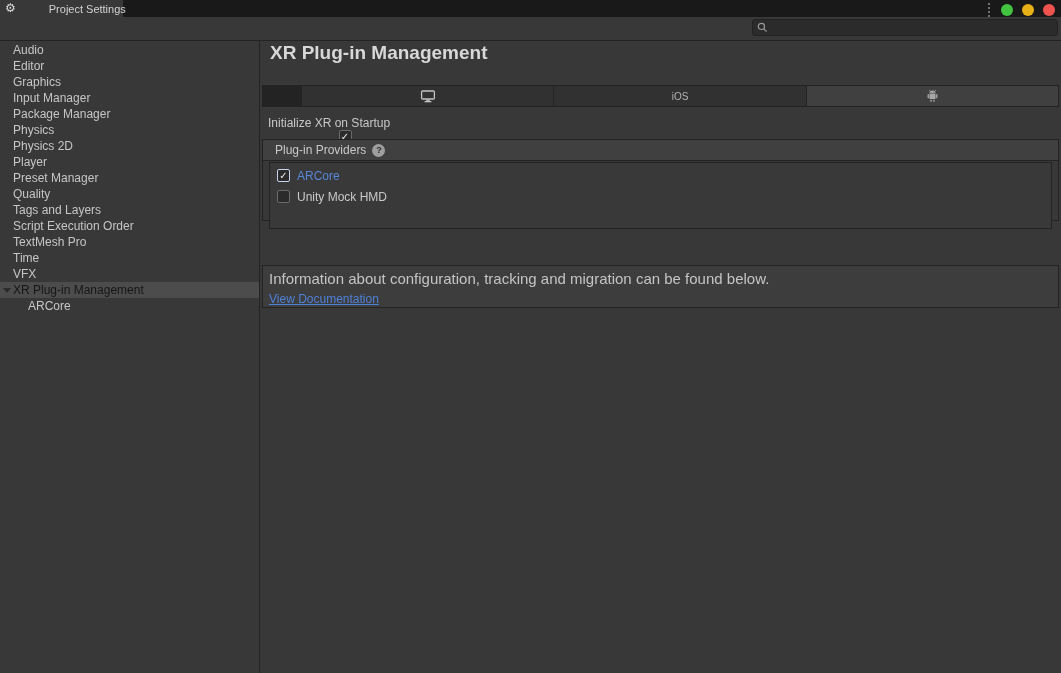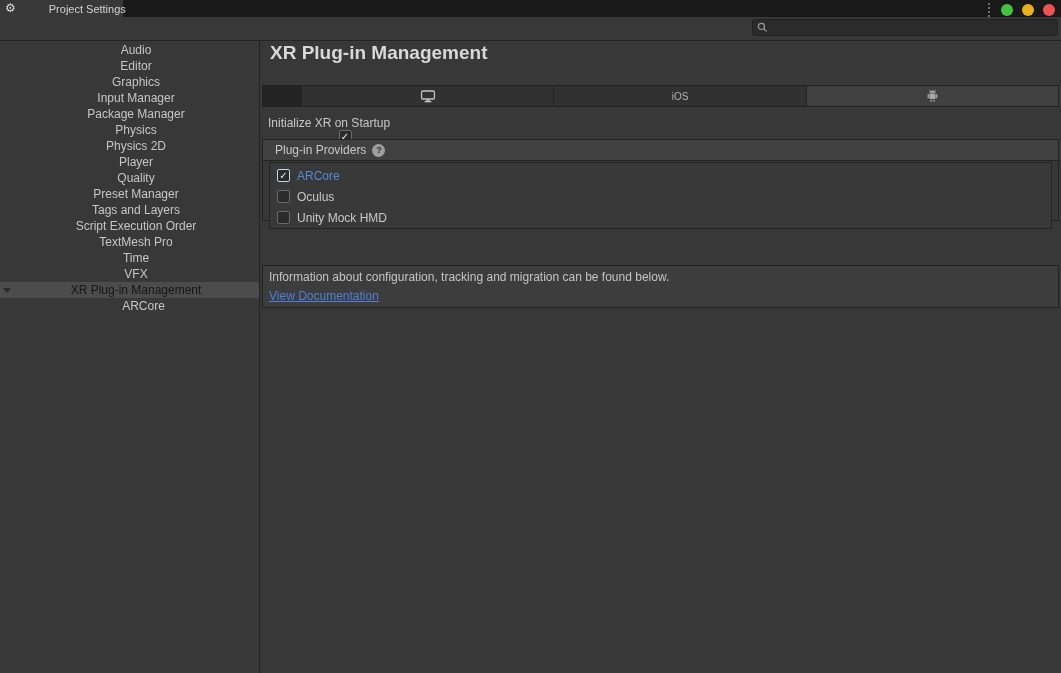--- a/index.html
+++ b/index.html
@@ -22,21 +22,21 @@
   .toolbar { position:absolute; left:0; top:17px; width:100%; height:24px; background:#383838;
              border-bottom:1px solid #232323; }
   .search { position:absolute; right:3px; top:2px; width:306px; height:17px; background:#2b2b2b;
             border:1px solid #222222; border-radius:3px; display:flex; align-items:center;
             padding-left:4px; gap:4px; }
   .search input { background:transparent; border:none; outline:none; color:#cccccc;
                   font-size:11px; width:280px; font-family:inherit; }
 
   
   .sidebar { position:absolute; left:0; top:41px; width:260px; bottom:0; background:#383838;
-             border-right:1px solid #232323; padding-top:1px;text-align:center; }
+             border-right:1px solid #232323; padding-top:1px; }
   .side-item { height:16px; line-height:16px; font-size:12px; color:#c6c6c6; padding-left:13px;
                white-space:nowrap; cursor:default; }
   .side-item.selected { background:#4c4c4c; color:#161616; position:relative; }
   .side-item.child { padding-left:28px; }
   .foldout { position:absolute; left:3px; top:6px; width:0; height:0;
              border-left:4px solid transparent; border-right:4px solid transparent;
              border-top:5px solid #2b2b2b; }
 
   
   .main { position:absolute; left:260px; top:41px; right:0; bottom:0; background:#383838; }
@@ -64,21 +64,21 @@
   .help-icon { width:13px; height:13px; border-radius:50%; background:#9e9e9e; color:#2e2e2e;
                font-size:9px; font-weight:bold; display:flex; align-items:center; justify-content:center; }
   .prov-inner { margin:1px 6px 0 6px; height:67px; border:1px solid #232323; background:#393939;
                 padding-top:2px; }
   .prov-row { height:21px; display:flex; align-items:center; gap:7px; padding-left:7px; }
   .prov-label { font-size:12px; color:#c8c8c8; }
   .prov-label.accent { color:#5787d9; }
 
   .info-box { position:absolute; left:2px; right:2px; top:224px; height:43px;
               border:1px solid #232323; background:#3d3d3d; padding:4px 6px; }
-  .info-text { font-size:12px; color:#c4c4c4; }
+  .info-text { font-size:15px; color:#c4c4c4; }
   .info-link { display:inline-block; margin-top:5px; font-size:12px; color:#4e80d8;
                text-decoration:underline; cursor:pointer; }
 </style>
 </head>
 <body>
 
 <div class="stage">
 
   <div class="titlebar">
     <div class="window-tab">
@@ -119,23 +119,23 @@
       <div class="side-item">Input Manager</div>
 
       <div class="side-item">Package Manager</div>
 
       <div class="side-item">Physics</div>
 
       <div class="side-item">Physics 2D</div>
 
       <div class="side-item">Player</div>
 
+      <div class="side-item">Preset Manager</div>
+
       <div class="side-item">Quality</div>
-
-      <div class="side-item">Preset Manager</div>
 
       <div class="side-item">Tags and Layers</div>
 
       <div class="side-item">Script Execution Order</div>
 
       <div class="side-item">TextMesh Pro</div>
 
       <div class="side-item">Time</div>
 
       <div class="side-item">VFX</div>
@@ -185,24 +185,20 @@
         <span class="prov-header-label">Plug-in Providers</span>
         <span class="help-icon">?</span>
       </div>
       <div class="prov-inner">
 
           <div class="prov-row">
             <span class="checkbox checked focused"></span>
             <span class="prov-label accent">ARCore</span>
           </div>
 
-          <div class="prov-row">
-            <span class="checkbox"></span>
-            <span class="prov-label">Oculus</span>
-          </div>
 
           <div class="prov-row">
             <span class="checkbox"></span>
             <span class="prov-label">Unity Mock HMD</span>
           </div>
         </div>
     </div>
 
     <div class="info-box">
       <div class="info-text">Information about configuration, tracking and migration can be found below.</div>

